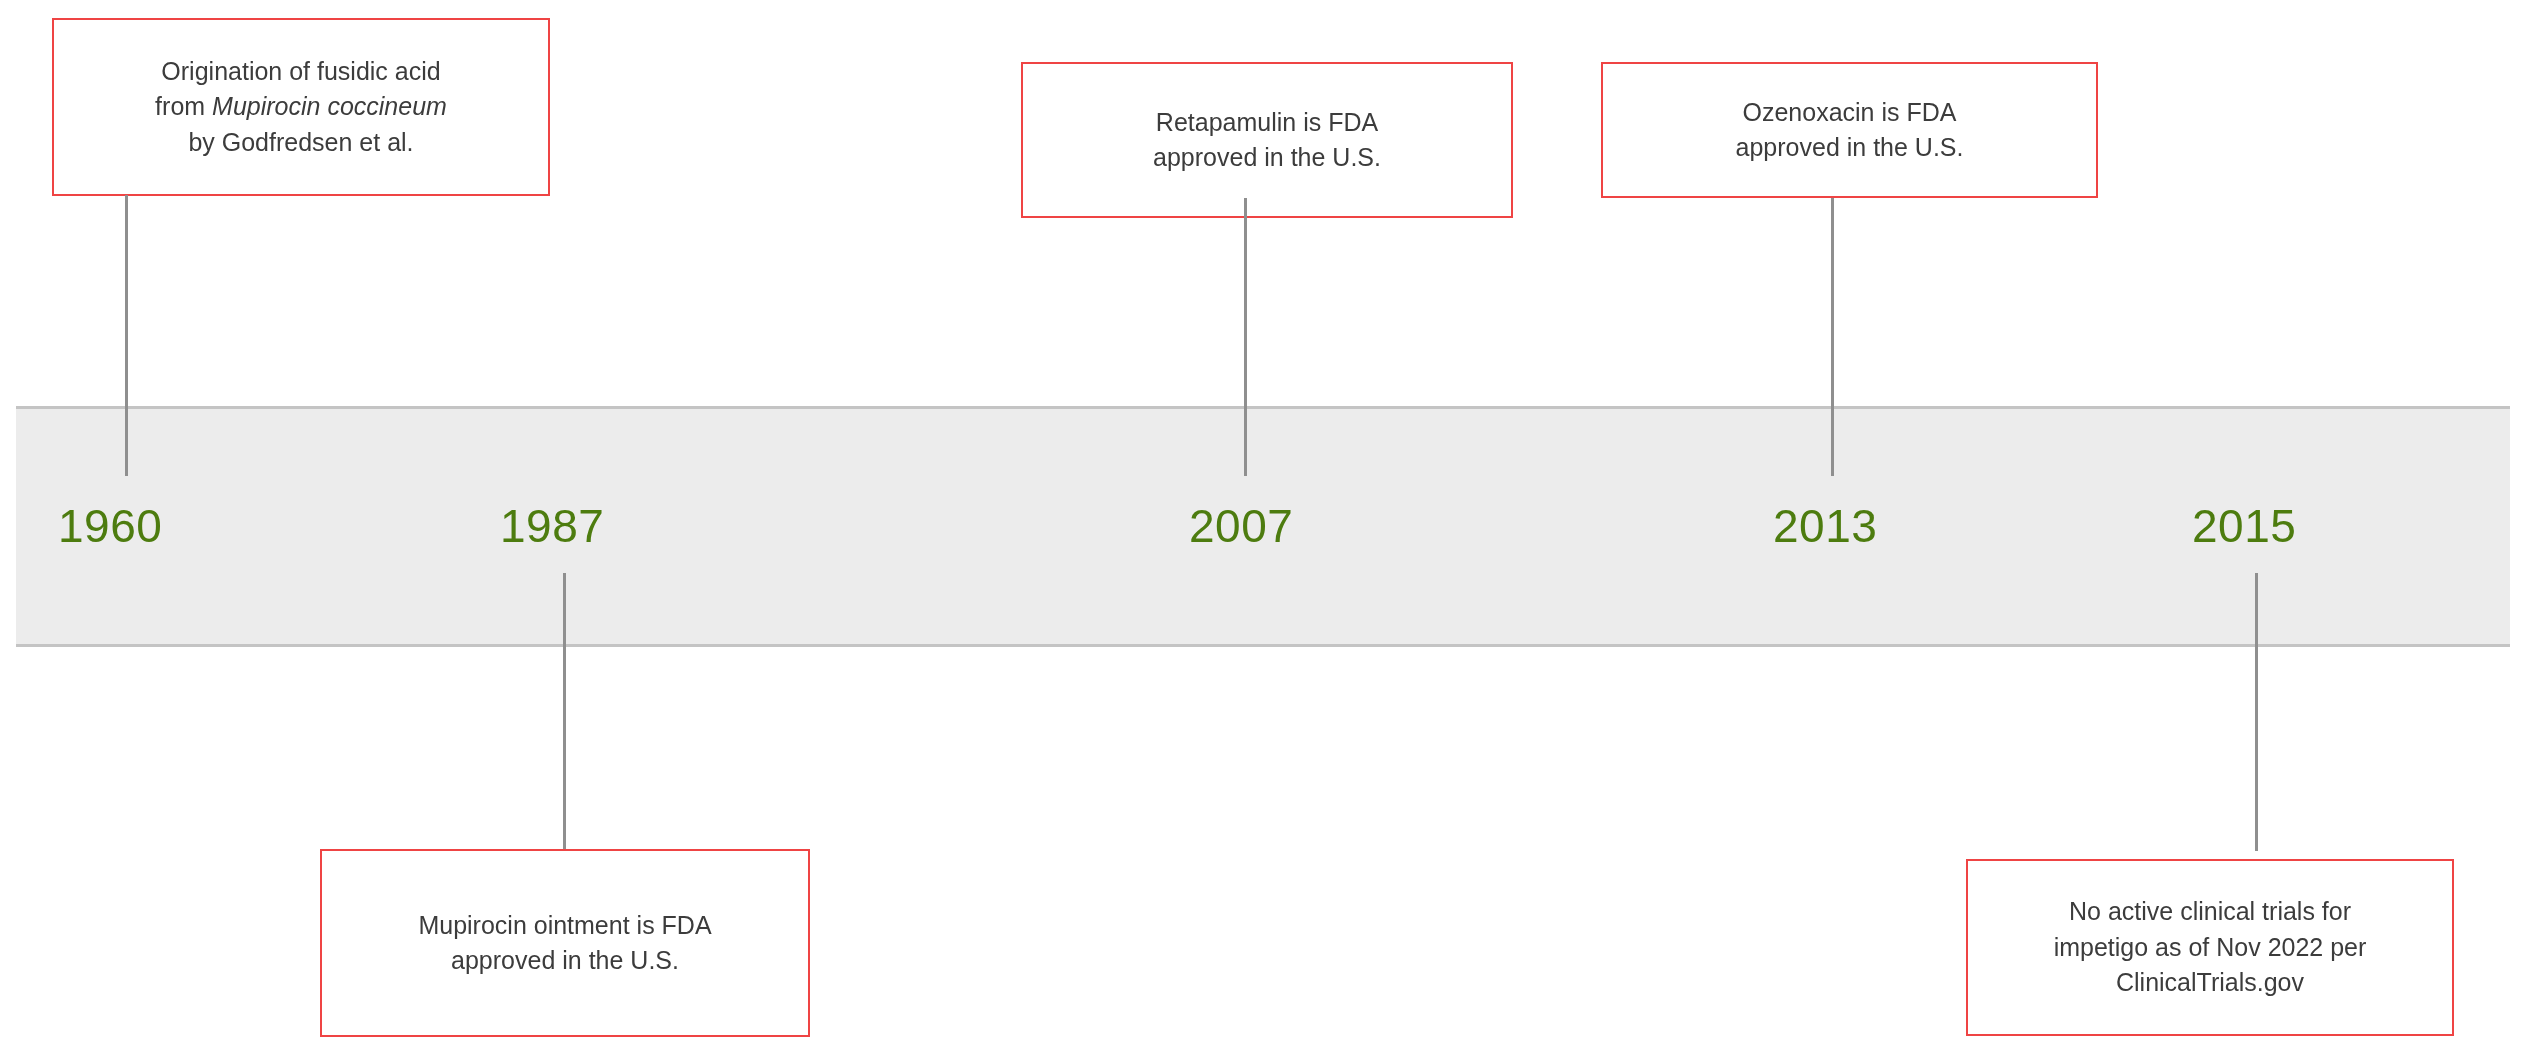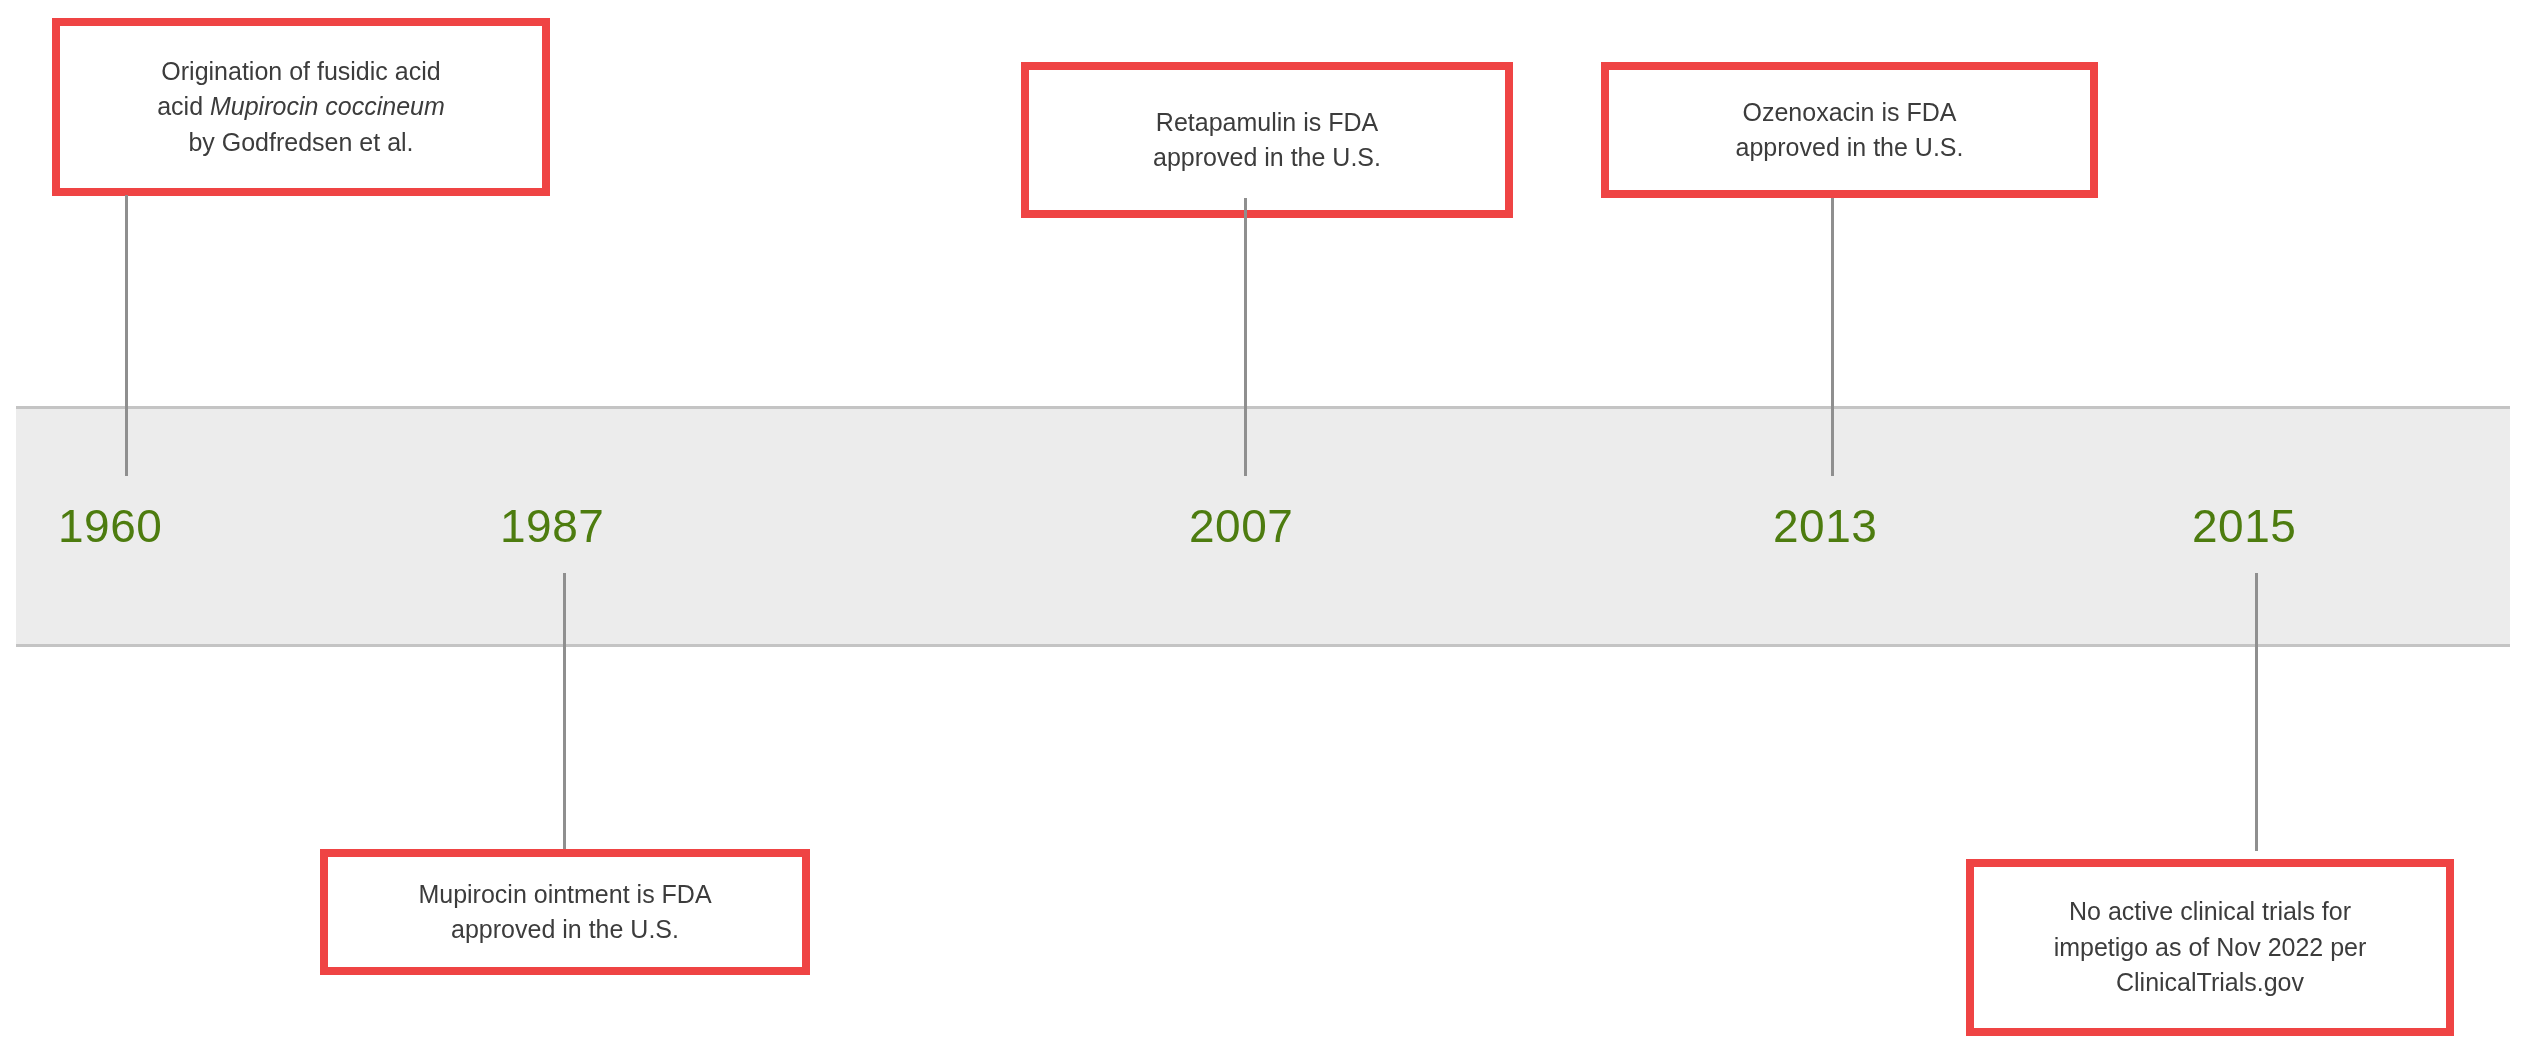--- a/index.html
+++ b/index.html
@@ -46,21 +46,21 @@
   .connector {
     position: absolute;
     width: 3px;
     background: #8f8f8f;
   }
 
   
   .ebox {
     position: absolute;
     background: #ffffff;
-    border: 8px solid #ef4444;
+    border: 2px solid #ef4444;
     box-sizing: border-box;
     display: flex;
     align-items: center;
     justify-content: center;
     padding: 6px 10px;
   }
   .ebox-text {
     font-size: 25px;
     line-height: 1.42;
     color: #3c3c3c;
@@ -72,28 +72,28 @@
   }
 </style>
 </head>
 <body>
 
 <div id="canvas">
 
   <div class="band"></div>
 
   <div class="ebox" style="left:52px; top:18px; width:498px; height:178px;">
-    <div class="ebox-text"><span>Origination of fusidic acid</span><br><span>acid </span><span class="sci">Mupirocin coccineum</span><br><span>by Godfredsen et al.</span></div>
+    <div class="ebox-text"><span>Origination of fusidic acid</span><br><span>from </span><span class="sci">Mupirocin coccineum</span><br><span>by Godfredsen et al.</span></div>
   </div>
   <div class="connector" style="left:125px; top:195px; height:281px;"></div>
   <div class="year" style="left:58px; top:503px;">1960</div>
 
   <div class="year" style="left:500px; top:503px;">1987</div>
   <div class="connector" style="left:563px; top:573px; height:277px;"></div>
-  <div class="ebox" style="left:320px; top:849px; width:490px; height:126px;">
+  <div class="ebox" style="left:320px; top:849px; width:490px; height:188px;">
     <div class="ebox-text">Mupirocin ointment is FDA
 approved in the U.S.</div>
   </div>
 
   <div class="ebox" style="left:1021px; top:62px; width:492px; height:156px;">
     <div class="ebox-text">Retapamulin is FDA
 approved in the U.S.</div>
   </div>
   <div class="connector" style="left:1244px; top:198px; height:278px;"></div>
   <div class="year" style="left:1189px; top:503px;">2007</div>

